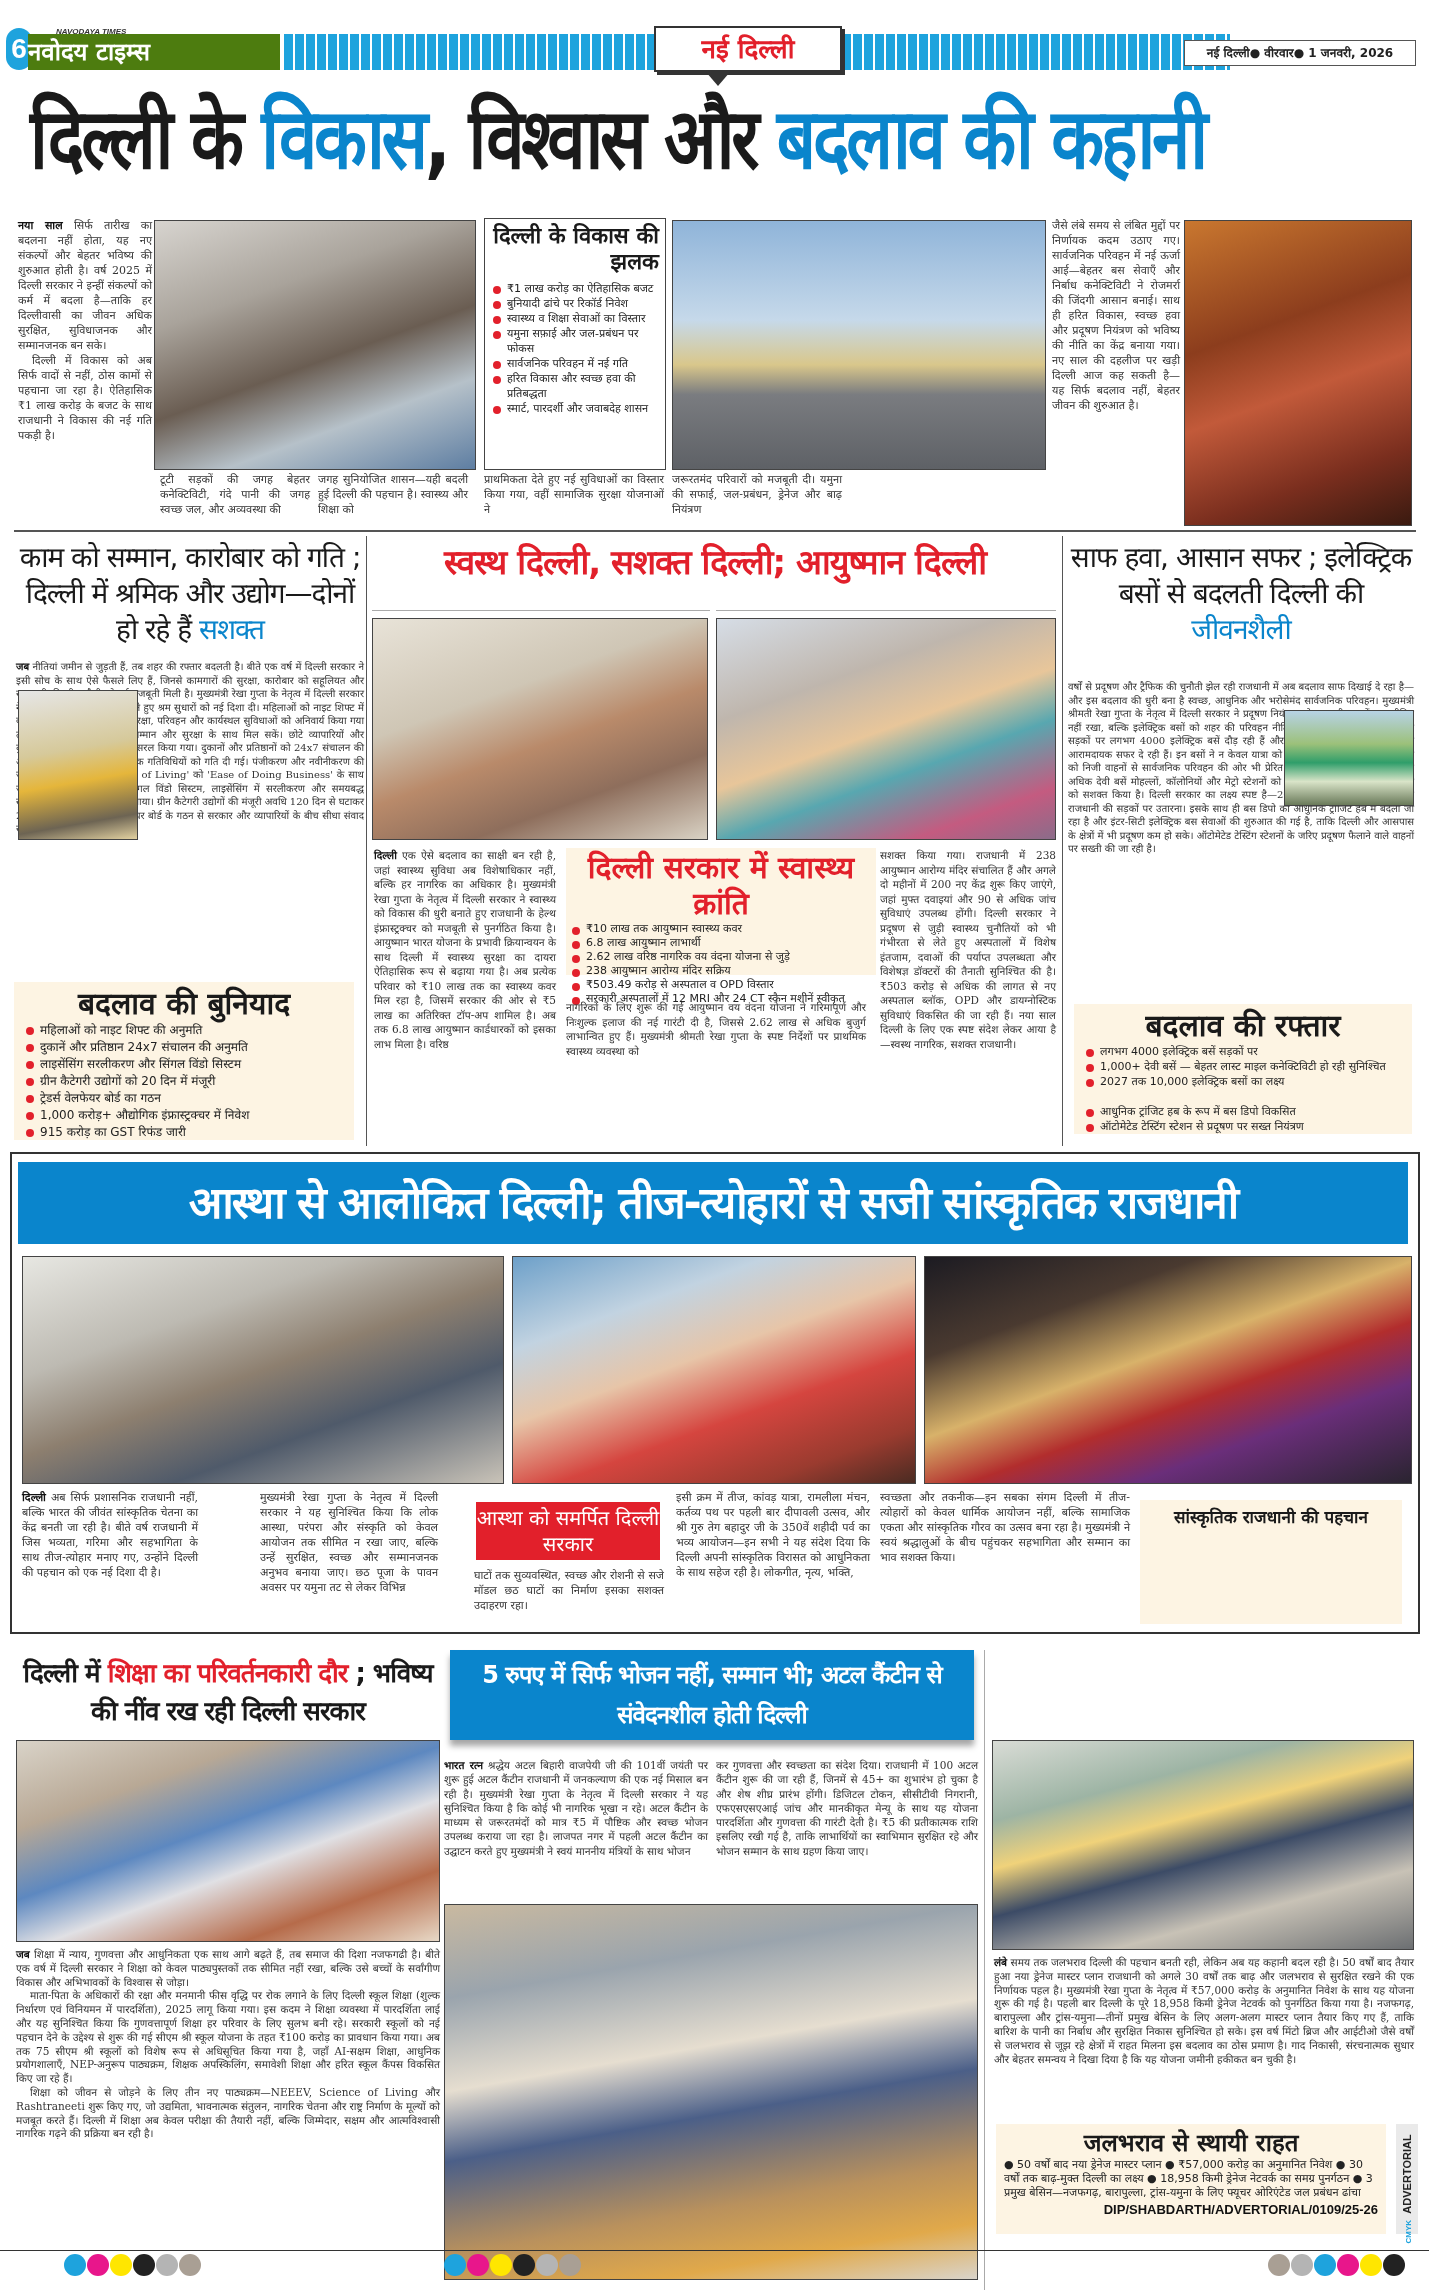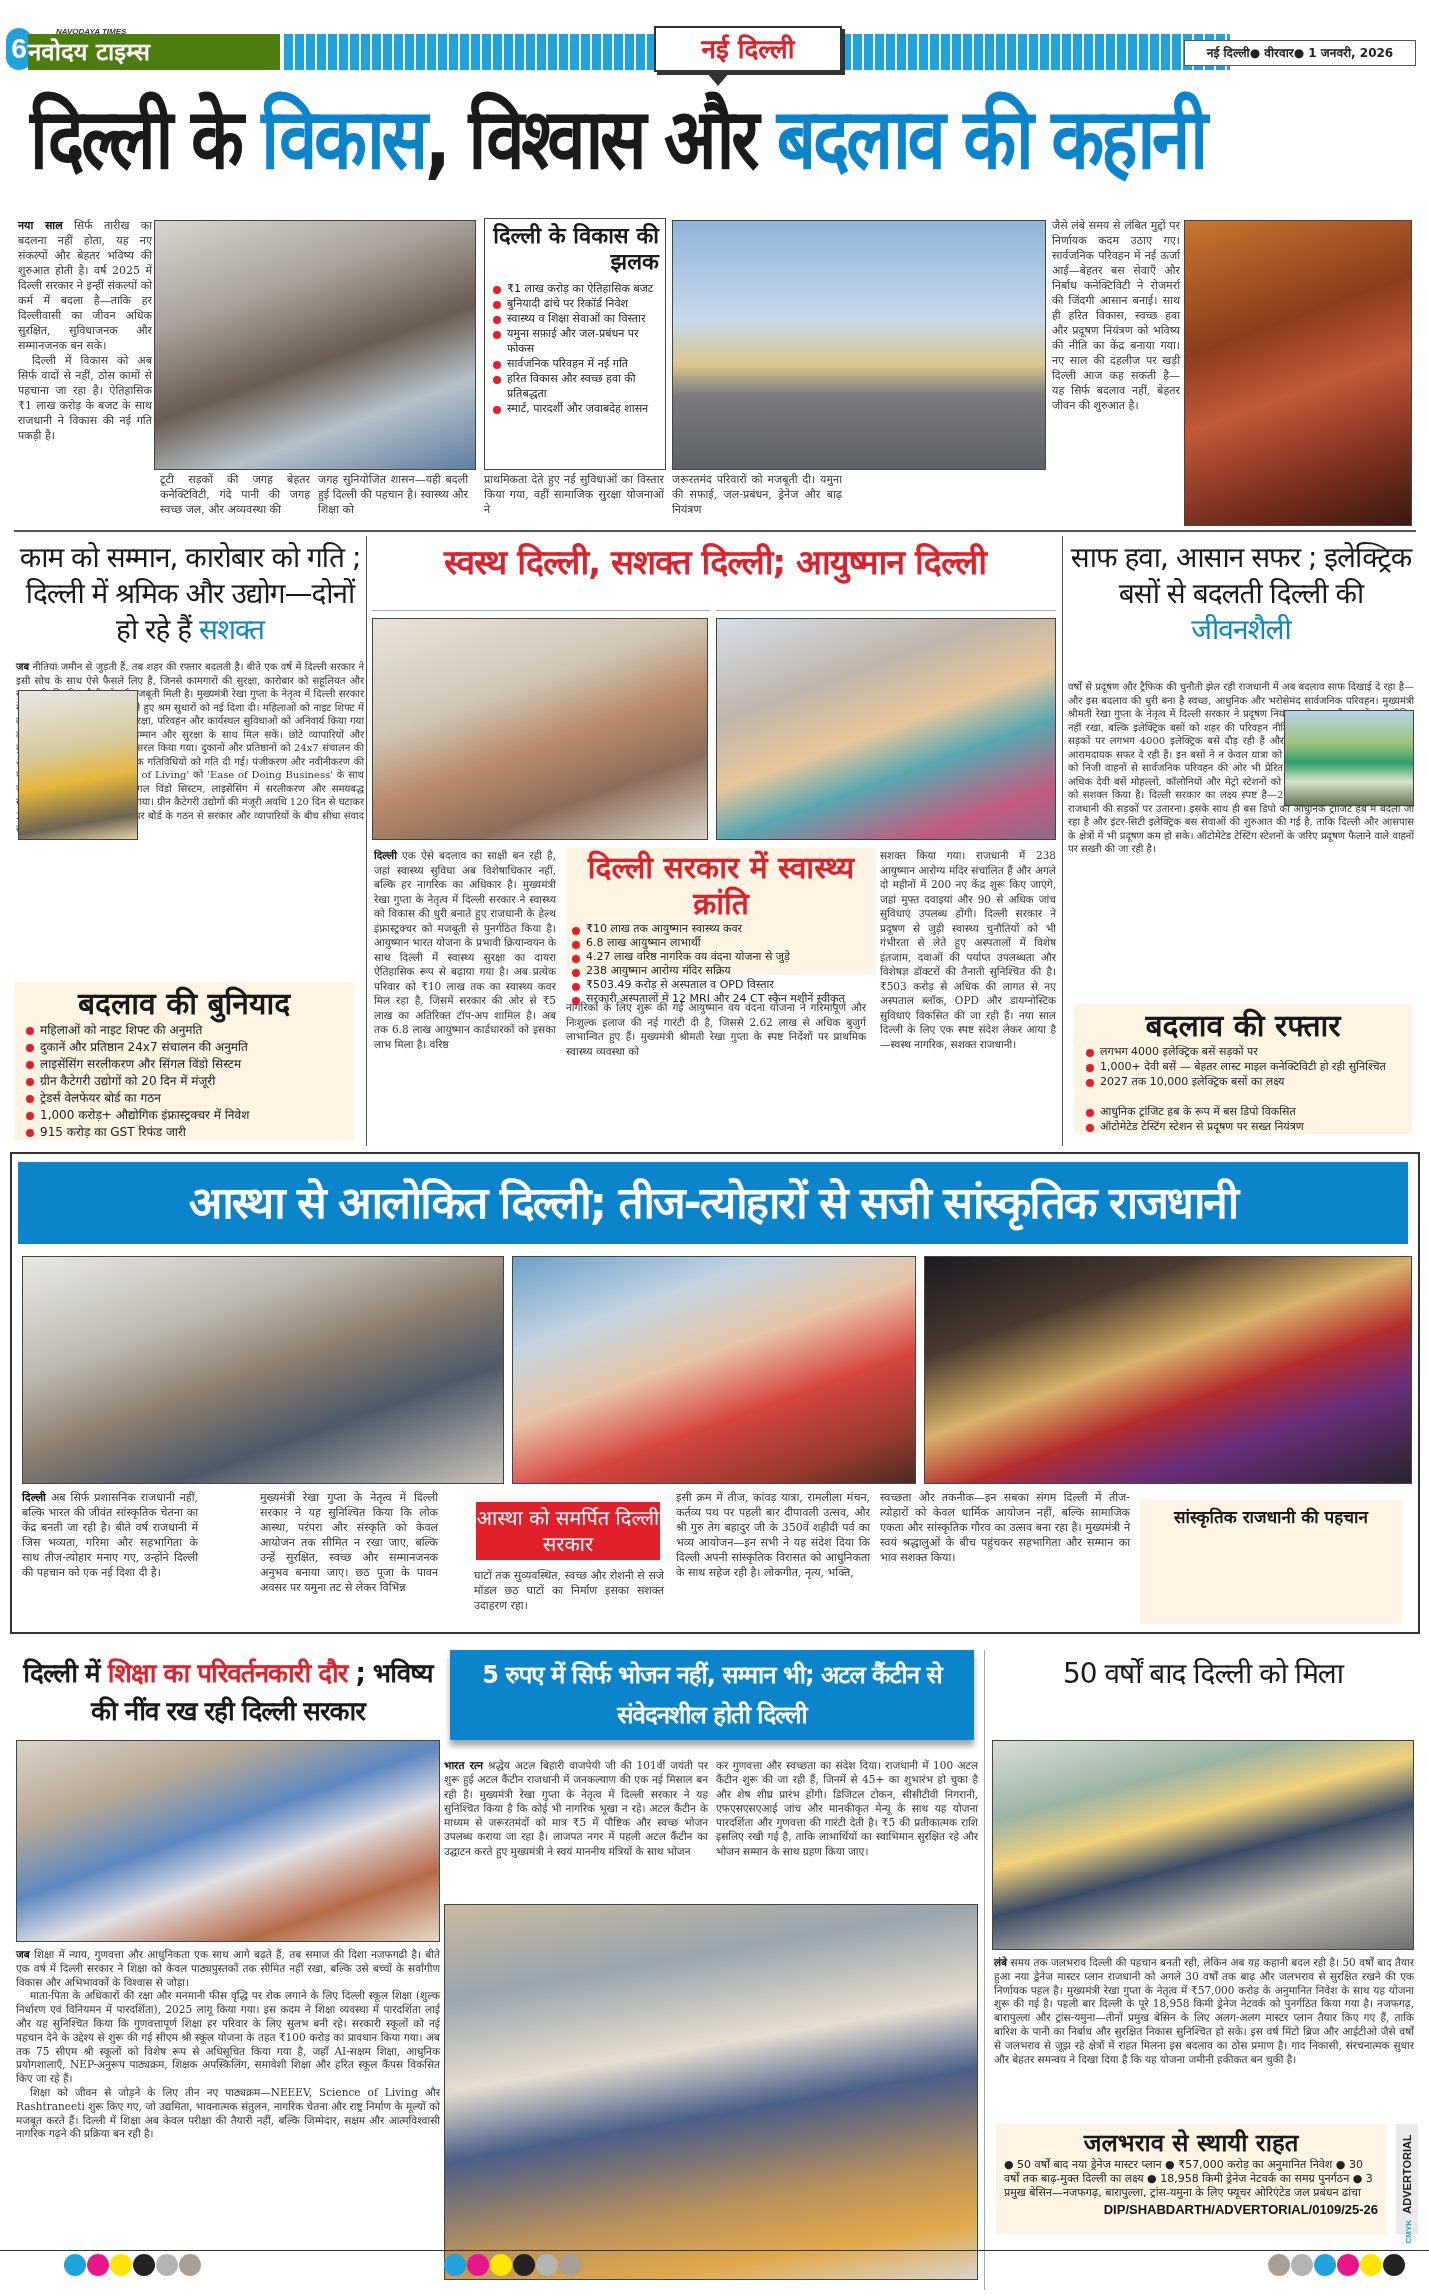--- a/index.html
+++ b/index.html
@@ -89,21 +89,21 @@
 <div class="photo" style="left:372px;top:618px;width:336px;height:222px;background:linear-gradient(160deg,#e8e3d8 0%,#cfc6b5 35%,#b98a6a 55%,#8e6e5c 75%,#d9d2c4 100%);"></div>
 <div class="photo" style="left:716px;top:618px;width:340px;height:222px;background:linear-gradient(160deg,#d6dde6 0%,#bfb6ad 30%,#e8c69a 50%,#58a7b0 65%,#c45b80 85%,#8b6c8a 100%);"></div>
 <div class="abs body-text" style="left:374px;top:848px;width:182px;font-size:10.5px;line-height:14.5px;">
   <b>दिल्ली</b><span> एक ऐसे बदलाव का साक्षी बन रही है, जहां स्वास्थ्य सुविधा अब विशेषाधिकार नहीं, बल्कि हर नागरिक का अधिकार है। मुख्यमंत्री रेखा गुप्ता के नेतृत्व में दिल्ली सरकार ने स्वास्थ्य को विकास की धुरी बनाते हुए राजधानी के हेल्थ इंफ्रास्ट्रक्चर को मजबूती से पुनर्गठित किया है। आयुष्मान भारत योजना के प्रभावी क्रियान्वयन के साथ दिल्ली में स्वास्थ्य सुरक्षा का दायरा ऐतिहासिक रूप से बढ़ाया गया है। अब प्रत्येक परिवार को ₹10 लाख तक का स्वास्थ्य कवर मिल रहा है, जिसमें सरकार की ओर से ₹5 लाख का अतिरिक्त टॉप-अप शामिल है। अब तक 6.8 लाख आयुष्मान कार्डधारकों को इसका लाभ मिला है। वरिष्ठ</span>
 </div>
 <div class="abs cream" style="left:566px;top:848px;width:310px;height:127px;padding:2px 4px;">
   <div class="red" style="font:bold 30px 'DejaVu Sans',sans-serif;text-align:center;line-height:36px;">दिल्ली सरकार में स्वास्थ्य क्रांति</div>
   <ul class="bul">
     <li style="font-size:11px;line-height:14px;">₹10 लाख तक आयुष्मान स्वास्थ्य कवर</li>
     <li style="font-size:11px;line-height:14px;">6.8 लाख आयुष्मान लाभार्थी</li>
-    <li style="font-size:11px;line-height:14px;">4.27 लाख वरिष्ठ नागरिक वय वंदना योजना से जुड़े</li>
+    <li style="font-size:11px;line-height:14px;">2.62 लाख वरिष्ठ नागरिक वय वंदना योजना से जुड़े</li>
     <li style="font-size:11px;line-height:14px;">238 आयुष्मान आरोग्य मंदिर सक्रिय</li>
     <li style="font-size:11px;line-height:14px;">₹503.49 करोड़ से अस्पताल व OPD विस्तार</li>
     <li style="font-size:11px;line-height:14px;">सरकारी अस्पतालों में 12 MRI और 24 CT स्कैन मशीनें स्वीकृत</li>
   </ul>
 </div>
 <div class="abs body-text" style="left:566px;top:1000px;width:300px;font-size:10.5px;line-height:14.5px;">नागरिकों के लिए शुरू की गई आयुष्मान वय वंदना योजना ने गरिमापूर्ण और निःशुल्क इलाज की नई गारंटी दी है, जिससे 2.62 लाख से अधिक बुजुर्ग लाभान्वित हुए हैं। मुख्यमंत्री श्रीमती रेखा गुप्ता के स्पष्ट निर्देशों पर प्राथमिक स्वास्थ्य व्यवस्था को</div>
 <div class="abs body-text" style="left:880px;top:848px;width:176px;font-size:10.5px;line-height:14.5px;">सशक्त किया गया। राजधानी में 238 आयुष्मान आरोग्य मंदिर संचालित हैं और अगले दो महीनों में 200 नए केंद्र शुरू किए जाएंगे, जहां मुफ्त दवाइयां और 90 से अधिक जांच सुविधाएं उपलब्ध होंगी। दिल्ली सरकार ने प्रदूषण से जुड़ी स्वास्थ्य चुनौतियों को भी गंभीरता से लेते हुए अस्पतालों में विशेष इंतजाम, दवाओं की पर्याप्त उपलब्धता और विशेषज्ञ डॉक्टरों की तैनाती सुनिश्चित की है। ₹503 करोड़ से अधिक की लागत से नए अस्पताल ब्लॉक, OPD और डायग्नोस्टिक सुविधाएं विकसित की जा रही हैं। नया साल दिल्ली के लिए एक स्पष्ट संदेश लेकर आया है—स्वस्थ नागरिक, सशक्त राजधानी।</div>
 <div class="vrule" style="left:1062px;top:536px;height:610px;"></div>
 
 <div class="abs" style="left:1066px;top:540px;width:350px;font:28px 'DejaVu Sans',sans-serif;line-height:36px;text-align:center;color:#1a1a1a;letter-spacing:-1px;">
@@ -150,21 +150,20 @@
 </div>
 
 <div class="abs" style="left:450px;top:1650px;width:524px;height:90px;background:#0a85cc;color:#fff;font:bold 24px 'DejaVu Sans',sans-serif;text-align:center;line-height:40px;padding-top:5px;box-shadow:0 6px 6px rgba(0,0,0,0.35);letter-spacing:-1px;">5 रुपए में सिर्फ भोजन नहीं, सम्मान भी; अटल कैंटीन से संवेदनशील होती दिल्ली</div>
 <div class="abs body-text" style="left:444px;top:1758px;width:264px;font-size:10.5px;line-height:14.3px;">
   <b>भारत रत्न</b><span> श्रद्धेय अटल बिहारी वाजपेयी जी की 101वीं जयंती पर शुरू हुई अटल कैंटीन राजधानी में जनकल्याण की एक नई मिसाल बन रही है। मुख्यमंत्री रेखा गुप्ता के नेतृत्व में दिल्ली सरकार ने यह सुनिश्चित किया है कि कोई भी नागरिक भूखा न रहे। अटल कैंटीन के माध्यम से जरूरतमंदों को मात्र ₹5 में पौष्टिक और स्वच्छ भोजन उपलब्ध कराया जा रहा है। लाजपत नगर में पहली अटल कैंटीन का उद्घाटन करते हुए मुख्यमंत्री ने स्वयं माननीय मंत्रियों के साथ भोजन</span>
 </div>
 <div class="abs body-text" style="left:716px;top:1758px;width:262px;font-size:10.5px;line-height:14.3px;">कर गुणवत्ता और स्वच्छता का संदेश दिया। राजधानी में 100 अटल कैंटीन शुरू की जा रही हैं, जिनमें से 45+ का शुभारंभ हो चुका है और शेष शीघ्र प्रारंभ होंगी। डिजिटल टोकन, सीसीटीवी निगरानी, एफएसएसएआई जांच और मानकीकृत मेन्यू के साथ यह योजना पारदर्शिता और गुणवत्ता की गारंटी देती है। ₹5 की प्रतीकात्मक राशि इसलिए रखी गई है, ताकि लाभार्थियों का स्वाभिमान सुरक्षित रहे और भोजन सम्मान के साथ ग्रहण किया जाए।</div>
 <div class="photo" style="left:444px;top:1904px;width:534px;height:376px;background:linear-gradient(170deg,#c9b9a0 0%,#9aa4ad 20%,#e6ded0 40%,#4b5f88 55%,#b9915d 75%,#e1a94a 88%,#d9d4cb 100%);"></div>
 
 <div class="abs" style="left:990px;top:1654px;width:426px;font:28px 'DejaVu Sans',sans-serif;line-height:40px;text-align:center;color:#1a1a1a;letter-spacing:-1px;">
-  <div>50 वर्षों बाद दिल्ली को मिला</div>
 </div>
 <div class="photo" style="left:992px;top:1740px;width:422px;height:210px;background:linear-gradient(165deg,#d9dcd6 0%,#9db4a4 25%,#f0d27a 40%,#3c4b66 55%,#c8c2b6 75%,#6c6f72 100%);"></div>
 <div class="abs body-text" style="left:994px;top:1956px;width:420px;font-size:10.5px;line-height:13.8px;">
   <b>लंबे</b><span> समय तक जलभराव दिल्ली की पहचान बनती रही, लेकिन अब यह कहानी बदल रही है। 50 वर्षों बाद तैयार हुआ नया ड्रेनेज मास्टर प्लान राजधानी को अगले 30 वर्षों तक बाढ़ और जलभराव से सुरक्षित रखने की एक निर्णायक पहल है। मुख्यमंत्री रेखा गुप्ता के नेतृत्व में ₹57,000 करोड़ के अनुमानित निवेश के साथ यह योजना शुरू की गई है। पहली बार दिल्ली के पूरे 18,958 किमी ड्रेनेज नेटवर्क को पुनर्गठित किया गया है। नजफगढ़, बारापुल्ला और ट्रांस-यमुना—तीनों प्रमुख बेसिन के लिए अलग-अलग मास्टर प्लान तैयार किए गए हैं, ताकि बारिश के पानी का निर्बाध और सुरक्षित निकास सुनिश्चित हो सके। इस वर्ष मिंटो ब्रिज और आईटीओ जैसे वर्षों से जलभराव से जूझ रहे क्षेत्रों में राहत मिलना इस बदलाव का ठोस प्रमाण है। गाद निकासी, संरचनात्मक सुधार और बेहतर समन्वय ने दिखा दिया है कि यह योजना जमीनी हकीकत बन चुकी है।</span>
 </div>
 <div class="abs cream" style="left:996px;top:2124px;width:390px;height:110px;padding:4px 8px;">
   <div style="font:bold 24px 'DejaVu Sans',sans-serif;text-align:center;line-height:30px;color:#1a1a1a;">जलभराव से स्थायी राहत</div>
   <div style="font:11px 'DejaVu Sans',sans-serif;line-height:14px;color:#222;">● 50 वर्षों बाद नया ड्रेनेज मास्टर प्लान ● ₹57,000 करोड़ का अनुमानित निवेश ● 30 वर्षों तक बाढ़-मुक्त दिल्ली का लक्ष्य ● 18,958 किमी ड्रेनेज नेटवर्क का समग्र पुनर्गठन ● 3 प्रमुख बेसिन—नजफगढ़, बारापुल्ला, ट्रांस-यमुना के लिए फ्यूचर ओरिएंटेड जल प्रबंधन ढांचा</div>
   <div style="font:bold 13px 'Liberation Sans',sans-serif;text-align:right;color:#111;margin-top:2px;">DIP/SHABDARTH/ADVERTORIAL/0109/25-26</div>
 </div>

